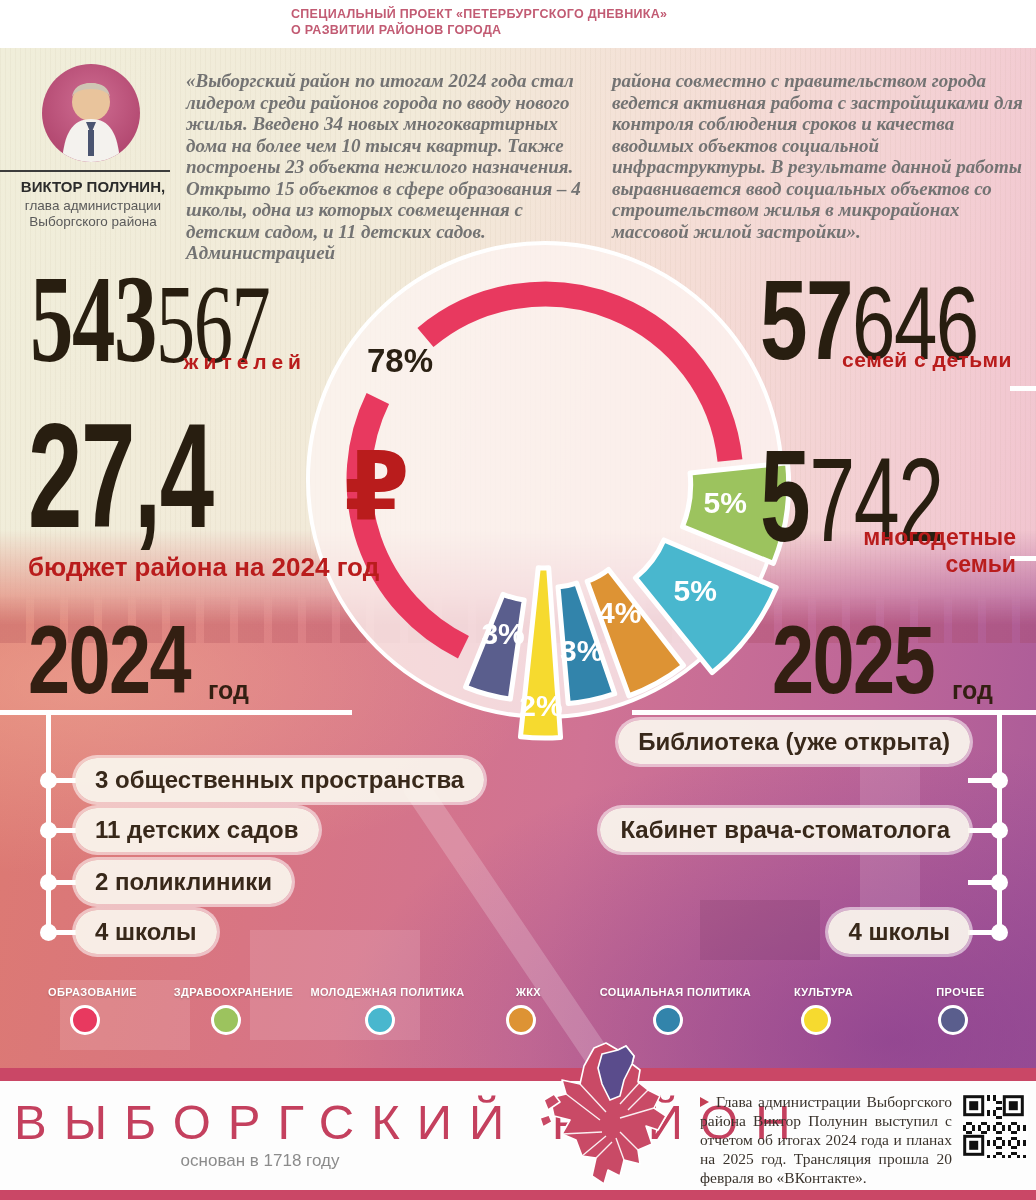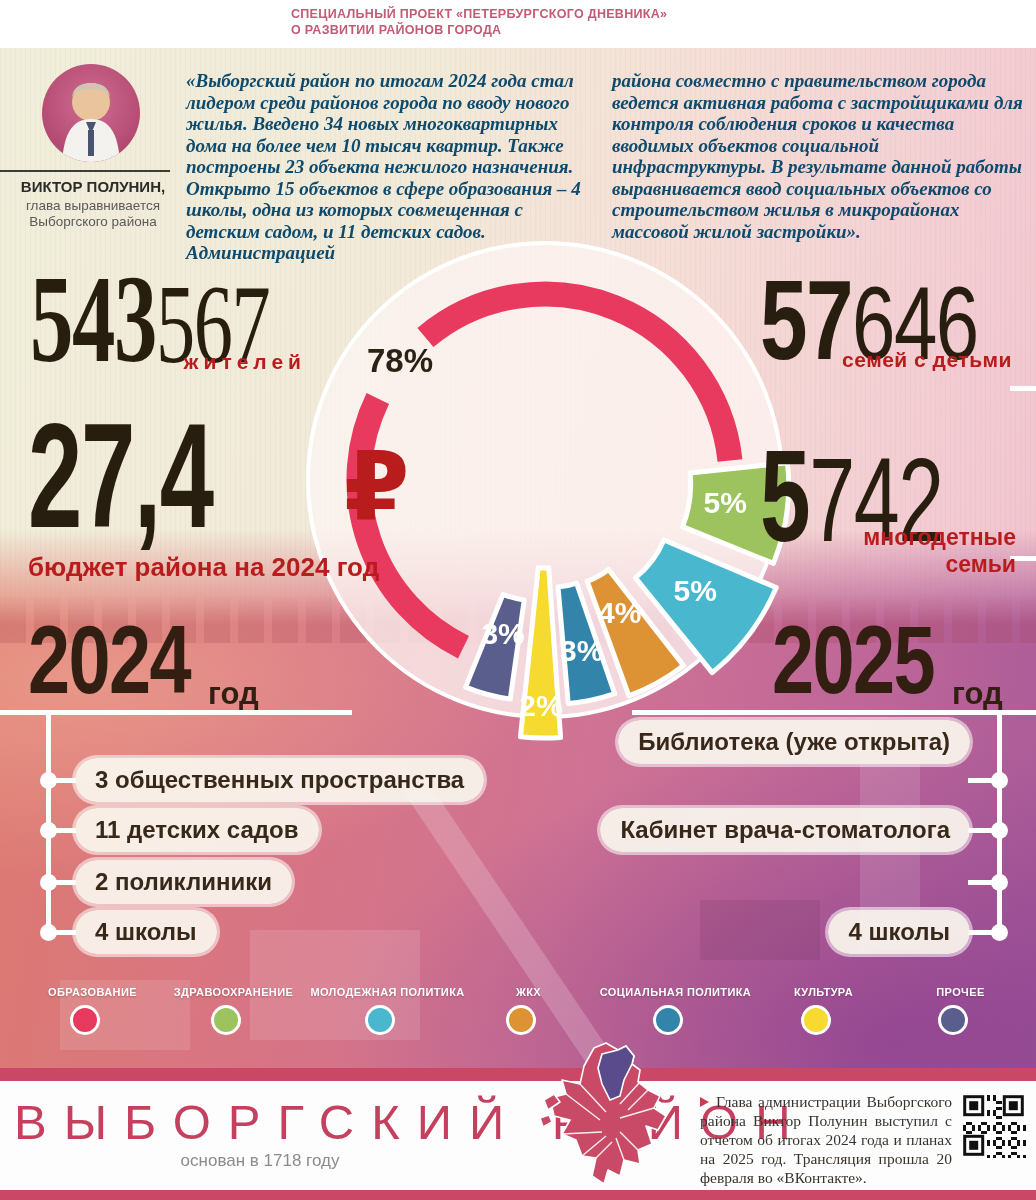--- a/index.html
+++ b/index.html
@@ -41,34 +41,34 @@
   #chart-svg{left:250px;top:215px;z-index:3;pointer-events:none;}
 
   
   .avatar-wrap{left:42px;top:64px;width:98px;height:98px;border-radius:50%;
      background:radial-gradient(circle at 50% 40%,#cf6d92 0%,#b44a72 70%,#a93f66 100%);
      overflow:hidden;z-index:5;}
   .rule-dark{left:0;top:170px;width:170px;height:2px;background:#3c3c3c;z-index:5;}
   .off-name{left:0;top:178px;width:186px;text-align:center;font-weight:700;font-size:15px;color:#2b2b2b;z-index:5;}
   .off-title{left:0;top:196px;width:186px;text-align:center;font-size:13.5px;line-height:16px;color:#5a5a5a;z-index:5;}
   .quote{top:70px;width:412px;font-family:"Liberation Serif",serif;font-style:italic;font-weight:700;
-         font-size:19px;line-height:21.5px;color:#0c4a6e;z-index:5;}
+         font-size:19px;line-height:21.5px;color:#737373;z-index:5;}
 
   
   .numrow{display:flex;align-items:flex-start;transform-origin:left top;color:#281e10;letter-spacing:-2px;z-index:5;}
   .numrow span{display:block;line-height:.78;}
   .n-big{font-weight:700;}
   .n-small{font-weight:400;}
   .stat-label{font-weight:700;color:#b91c1c;z-index:5;}
   .tick{background:#fff;height:5px;z-index:4;}
 
   
   .year{transform:scaleX(.78);transform-origin:left top;font-weight:700;font-size:97px;line-height:.78;
         letter-spacing:-2px;color:#331f12;z-index:4;}
-  .year-sub{font-weight:700;font-size:31px;color:#331f12;z-index:4;}
+  .year-sub{font-weight:700;font-size:25px;color:#331f12;z-index:4;}
   .wline{background:#fff;z-index:4;}
   .node{width:17px;height:17px;border-radius:50%;background:#fff;z-index:5;}
   .pill{background:rgba(250,246,238,.93);border-radius:24px;box-shadow:0 0 0 3px rgba(255,255,255,.55);
         color:#38281a;font-weight:700;font-size:24px;line-height:44px;height:44px;padding:0 20px;
         white-space:nowrap;z-index:5;}
 
   
   .legend-item{transform:translateX(-50%);text-align:center;z-index:5;width:170px;}
   .legend-item .lab{color:#fff;font-weight:700;font-size:11px;letter-spacing:.4px;
         text-shadow:0 1px 2px rgba(0,0,0,.25);white-space:nowrap;margin-left:15px;}
@@ -113,21 +113,21 @@
       <circle cx="49" cy="38" r="19" fill="#e9c49c"></circle>
       <path d="M49,55 C30,55 22,70 20,98 L78,98 C76,70 68,55 49,55 Z" fill="#f4f2ee"></path>
       <path d="M44,58 L49,70 L54,58 Z" fill="#4a5470"></path>
       <rect x="46" y="66" width="6" height="26" fill="#4a5470"></rect>
       <path d="M30,33 q2,-14 19,-14 q17,0 19,14 q-4,-8 -19,-8 q-15,0 -19,8Z" fill="#cfc5b4"></path>
     </svg>
   </div>
   <div class="abs rule-dark"></div>
   <div class="abs off-name">ВИКТОР ПОЛУНИН,</div>
   <div class="abs off-title" style="top:198px">
-    <div>глава выравнивается</div>
+    <div>глава администрации</div>
     <div>Выборгского района</div>
   </div>
 
   <div class="abs quote" style="left:186px">«Выборгский район по итогам 2024 года стал лидером среди районов города по вводу нового жилья. Введено 34 новых многоквартирных дома на более чем 10 тысяч квартир. Также построены 23 объекта нежилого назначения. Открыто 15 объектов в сфере образования – 4 школы, одна из которых совмещенная с детским садом, и 11 детских садов. Администрацией</div>
   <div class="abs quote" style="left:612px">района совместно с правительством города ведется активная работа с застройщиками для контроля соблюдения сроков и качества вводимых объектов социальной инфраструктуры. В результате данной работы выравнивается ввод социальных объектов со строительством жилья в микрорайонах массовой жилой застройки».</div>
 
   <svg id="chart-svg" class="abs" width="650" height="570" viewBox="0 0 650 570">
       <circle cx="295" cy="265" r="237" fill="rgba(252,243,241,0.78)" stroke="#ffffff" stroke-width="4"></circle>
       <path d="M175.44150459830365,122.51573357987013 A186,186 0 0 1 479.98107253849884,245.55770583221647" fill="none" stroke="#e8395f" stroke-width="25"></path>
       <path d="M213.46296669723165,432.1756926116451 A186,186 0 0 1 127.82430738835492,183.4629666972316" fill="none" stroke="#e8395f" stroke-width="25"></path>

